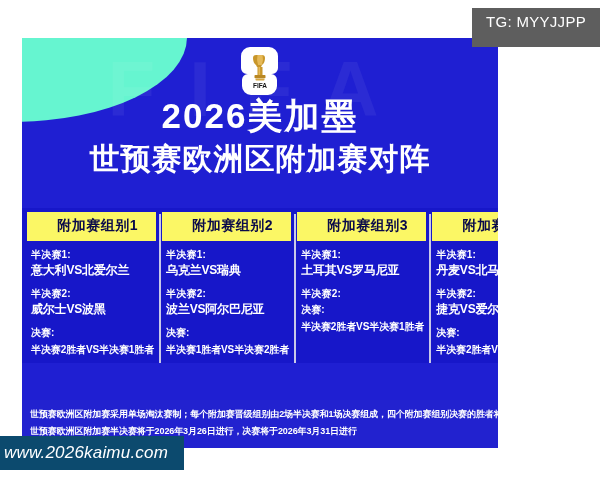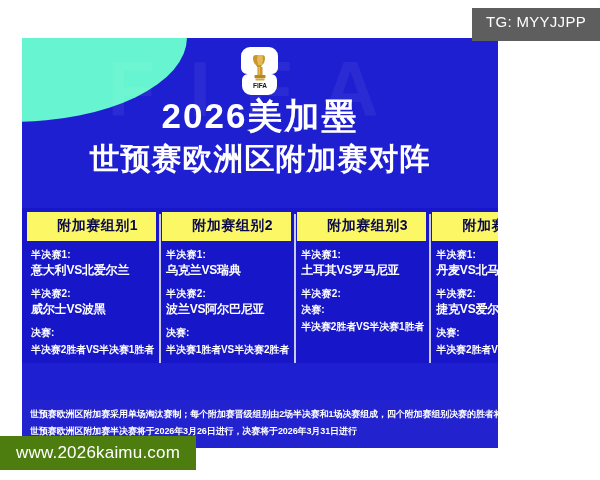--- a/index.html
+++ b/index.html
@@ -17,21 +17,21 @@
 
   
   .tg-badge {
     position: absolute;
     top: 8px;
     right: 0px;
     background: #5e5e5e;
     color: #ffffff;
     font-size: 15px;
     letter-spacing: 0.3px;
-    padding: 6px 14px 12px 14px;
+    padding: 6px 14px 18px 14px;
     line-height: 1;
     z-index: 40;
   }
 
   
   .poster {
     position: absolute;
     left: 22px;
     top: 38px;
     width: 476px;
@@ -189,27 +189,28 @@
     line-height: 1.9;
     letter-spacing: -0.1px;
     white-space: nowrap;
   }
 
   
   .site-watermark {
     position: absolute;
     left: 0;
     bottom: 10px;
-    background: #4d7c0f;
+    background: #0c4a6e;
     color: #ffffff;
     font-size: 17px;
     letter-spacing: 0.2px;
-    padding: 8px 16px 9px 16px;
+    padding: 8px 16px 9px 4px;
     line-height: 1;
     z-index: 40;
+    font-style: italic;
   }
 </style>
 </head>
 <body>
 
 <div class="tg-badge">TG: MYYJJPP</div>
 
 <div class="poster">
 
   <div class="hero">

